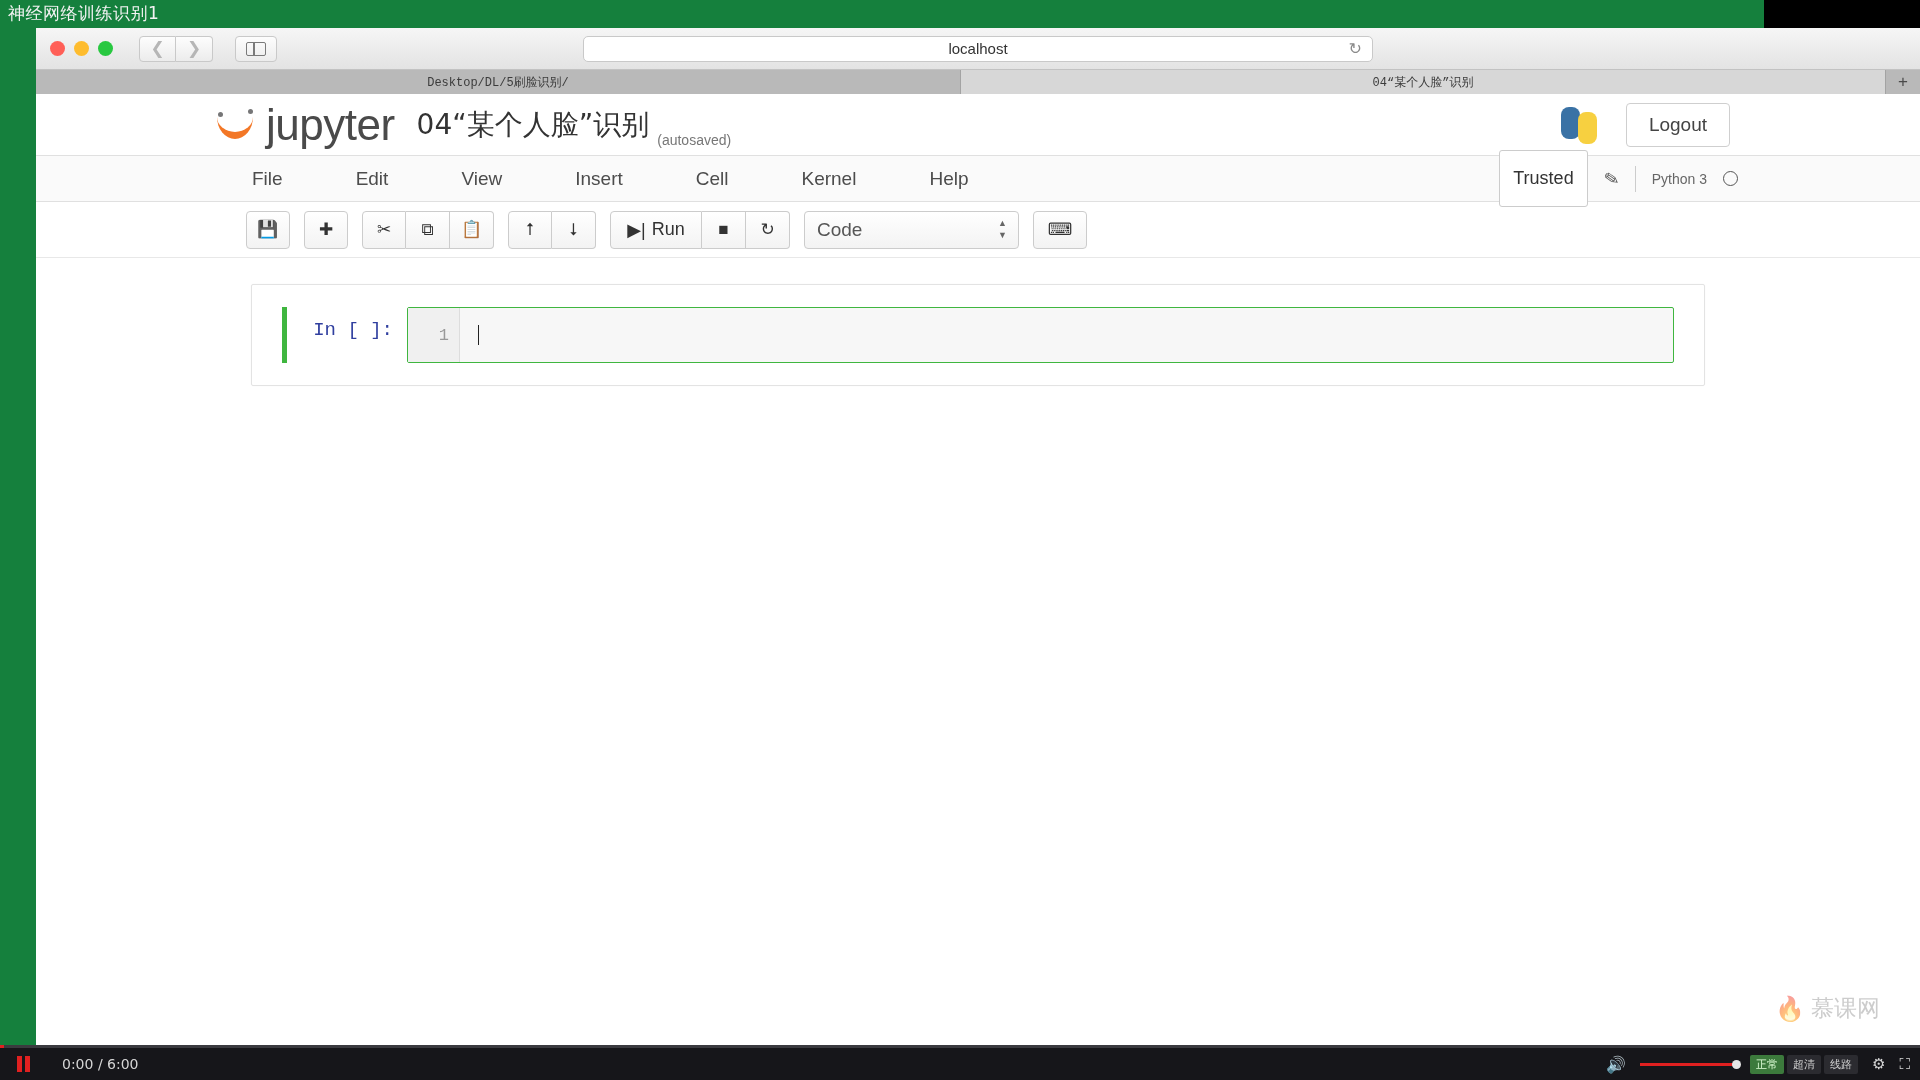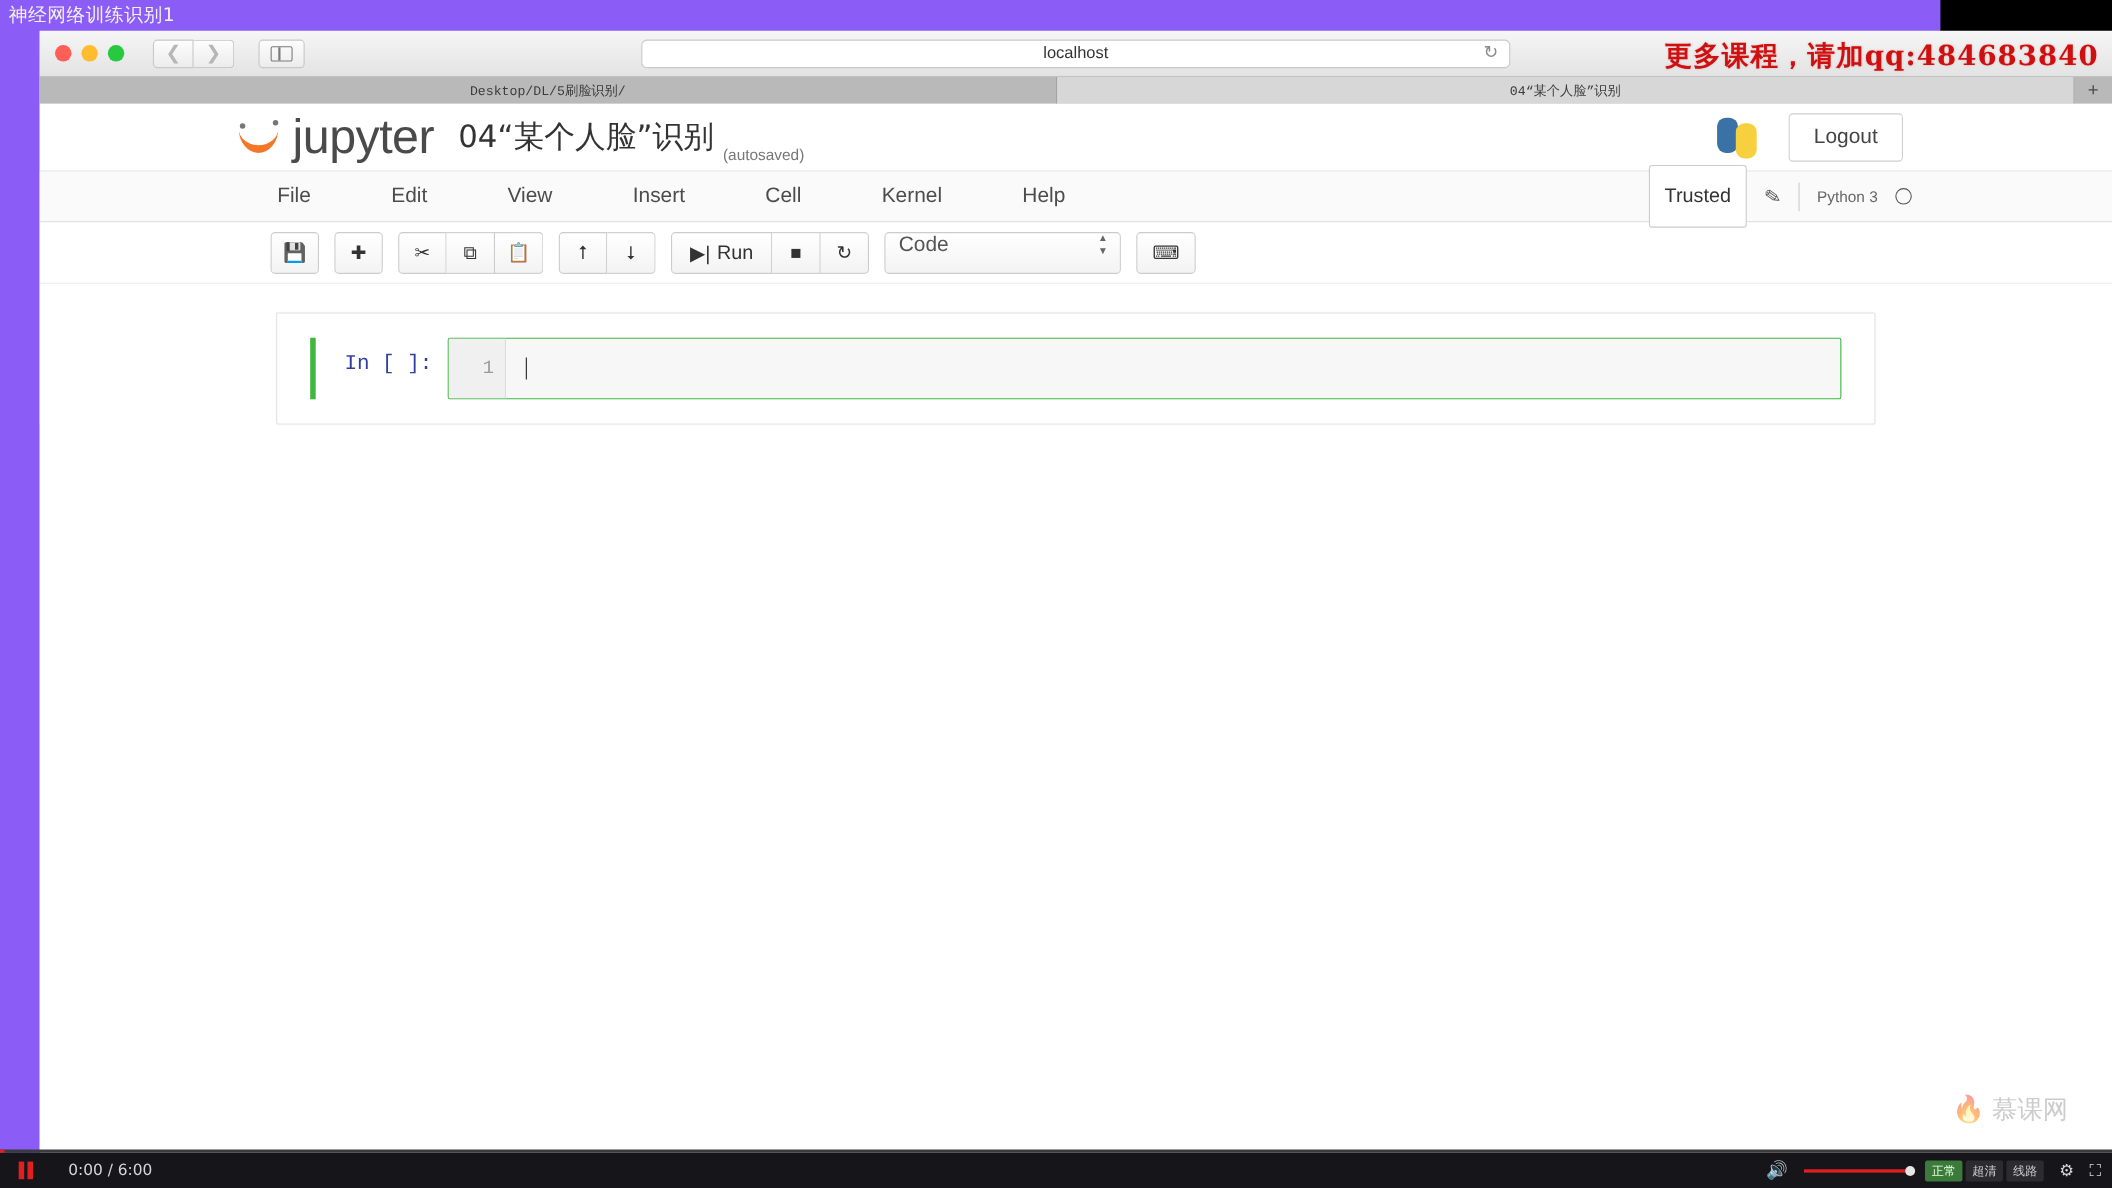--- a/index.html
+++ b/index.html
@@ -1,20 +1,20 @@
 <!DOCTYPE html>
 <html><head>
 <meta charset="utf-8">
 <style>
   * { margin:0; padding:0; box-sizing:border-box; }
   html,body { width:1920px; height:1080px; overflow:hidden; background:#000; }
   body { font-family:"Liberation Sans", sans-serif; }
 
   
-  #video-player { position:relative; width:1764px; height:1080px; background:#8b5cf6; }
+  #video-player { position:relative; width:1764px; height:1080px; background:#15803d; }
 
   
   .video-title {
     position:absolute; left:8px; top:2px; z-index:40;
     color:#f2f2f2; font-size:17px; letter-spacing:.5px;
     font-family:"DejaVu Sans", sans-serif;
   }
 
   
   #browser-window {
@@ -139,21 +139,21 @@
     border:1px solid #ccc; display:flex; align-items:center; justify-content:center;
     font-size:17px; color:#333;
   }
   .tb-group .tb-btn + .tb-btn { border-left:none; }
   .tb-group .tb-btn:first-child { border-radius:4px 0 0 4px; }
   .tb-group .tb-btn:last-child { border-radius:0 4px 4px 0; }
   .tb-group .tb-btn:only-child { border-radius:4px; }
   .tb-run { min-width:92px; gap:6px; font-size:18px; }
   .cell-select {
     width:215px; height:38px; background:linear-gradient(#fff,#f3f3f3);
-    border:1px solid #ccc; border-radius:4px; display:flex; 
+    border:1px solid #ccc; border-radius:4px; display:flex; align-items:center;
     padding:0 12px; font-size:19px; color:#555; position:relative;
   }
   .sel-arrows { position:absolute; right:11px; display:flex; flex-direction:column; gap:3px; font-size:9px; color:#666; line-height:1; }
   .kbd-btn { width:54px; }
 
   
   .nb-body { padding:26px 215px 0 215px; background:#fff; }
   .cell-wrap {
     border:1px solid #e3e3e3; border-radius:2px; background:#fff;
     padding:22px 30px; box-shadow:0 0 2px rgba(0,0,0,.03);
@@ -227,21 +227,20 @@
 
       <div class="sidebar-btn">
         <div class="sb-ico"></div>
       </div>
 
       <div class="urlbar">
         <span class="url-text">localhost</span>
         <span class="reload">↻</span>
       </div>
 
-      <div class="watermark-top">更多课程，请加qq:484683840</div>
     </div>
 
     <div class="tabstrip">
       <div class="tab inactive">Desktop/DL/5刷脸识别/</div>
       <div class="tab active">04“某个人脸”识别</div>
       <div class="newtab">+</div>
     </div>
 
     <div class="page">
 

